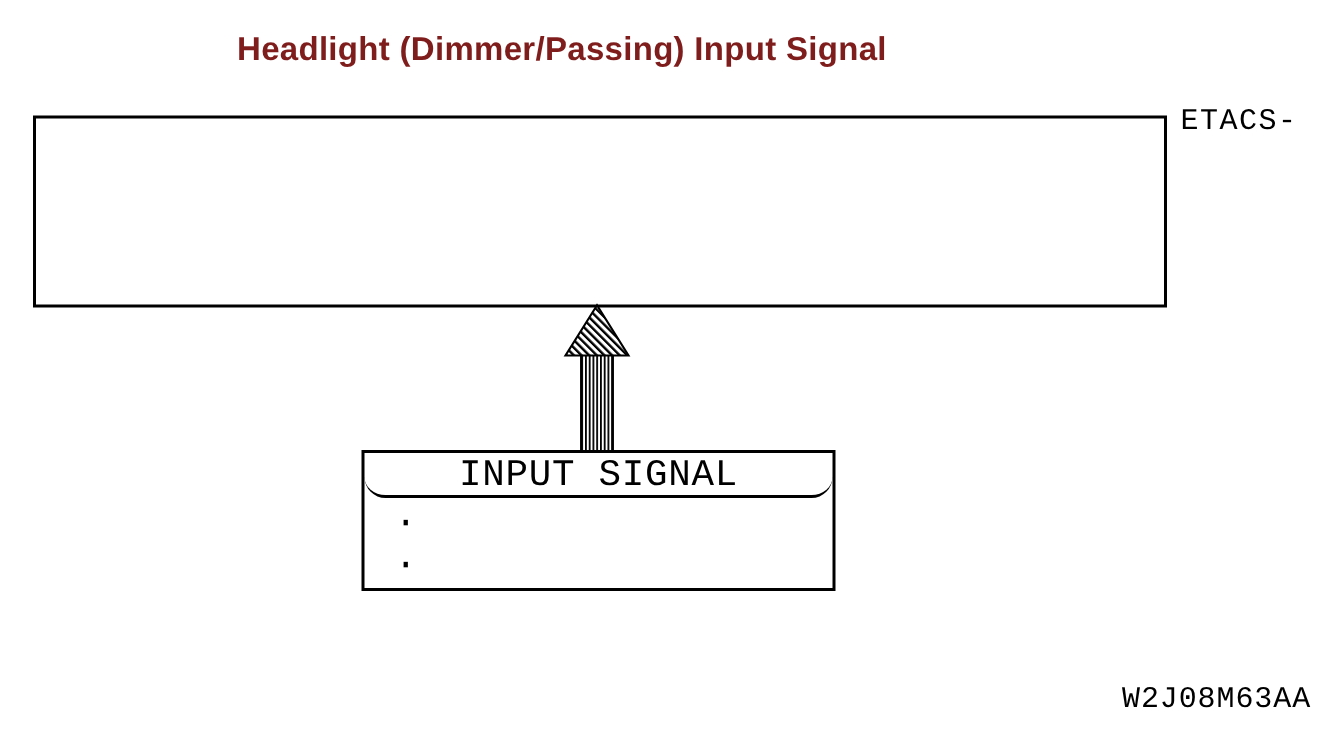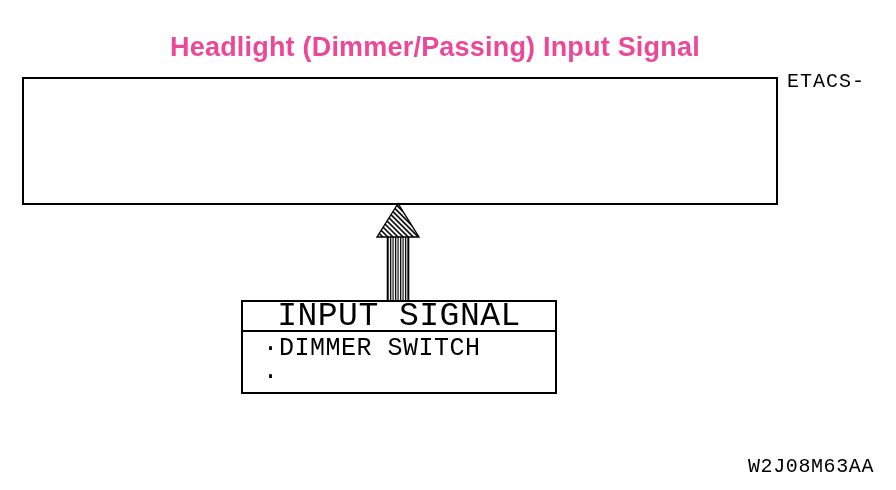--- a/index.html
+++ b/index.html
@@ -13,27 +13,27 @@
     height: 490px;
     background: #ffffff;
     overflow: hidden;
     font-family: "Liberation Mono", monospace;
     color: #000000;
   }
   .title {
     position: absolute;
     left: 154px;
     top: 16px;
-    margin: 16px;
+    margin: 4px;
     font-family: "Liberation Sans", sans-serif;
     font-weight: bold;
-    font-size: 27px;
+    font-size: 22px;
     letter-spacing: 0.2px;
     white-space: nowrap;
-    color: #ec4899;
+    color: #7f1d1d;
   }
   .ecu-rect {
     position: absolute;
     left: 22px;
     top: 77px;
     width: 756px;
     height: 128px;
     box-sizing: border-box;
     border: 2px solid #000000;
     background: #ffffff;
@@ -65,23 +65,24 @@
     border: 2px solid #000000;
     background: #ffffff;
   }
   .input-header {
     box-sizing: border-box;
     height: 30px;
     border-bottom: 2px solid #000000;
     display: flex;
     align-items: center;
     justify-content: center;
-    font-size: 33px;
+    font-size: 25px;
     letter-spacing: 0.5px;
     white-space: nowrap;
+    border-radius: 14px;
   }
   .input-items {
     padding: 3px 0 0 20px;
   }
   .input-item {
     display: flex;
     align-items: baseline;
     font-size: 25px;
     line-height: 28px;
     letter-spacing: 0.5px;
@@ -131,21 +132,20 @@
     <line x1="38.5" y1="36" x2="38.5" y2="101" stroke="#000000" stroke-width="1.6"></line>
 
     <polygon points="28,3.5 7,37 49,37" fill="url(#dhatch)" stroke="#000000" stroke-width="1.4"></polygon>
   </svg>
 
   <div class="input-box">
     <div class="input-header">INPUT SIGNAL</div>
     <div class="input-items">
       <div class="input-item">
         <span class="bullet">·</span>
-        <span>DIMMER SWITCH</span>
       </div>
       <div class="input-item">
         <span class="bullet">·</span>
       </div>
     </div>
   </div>
 
   <div class="figure-code">W2J08M63AA</div>
 
 </div>

